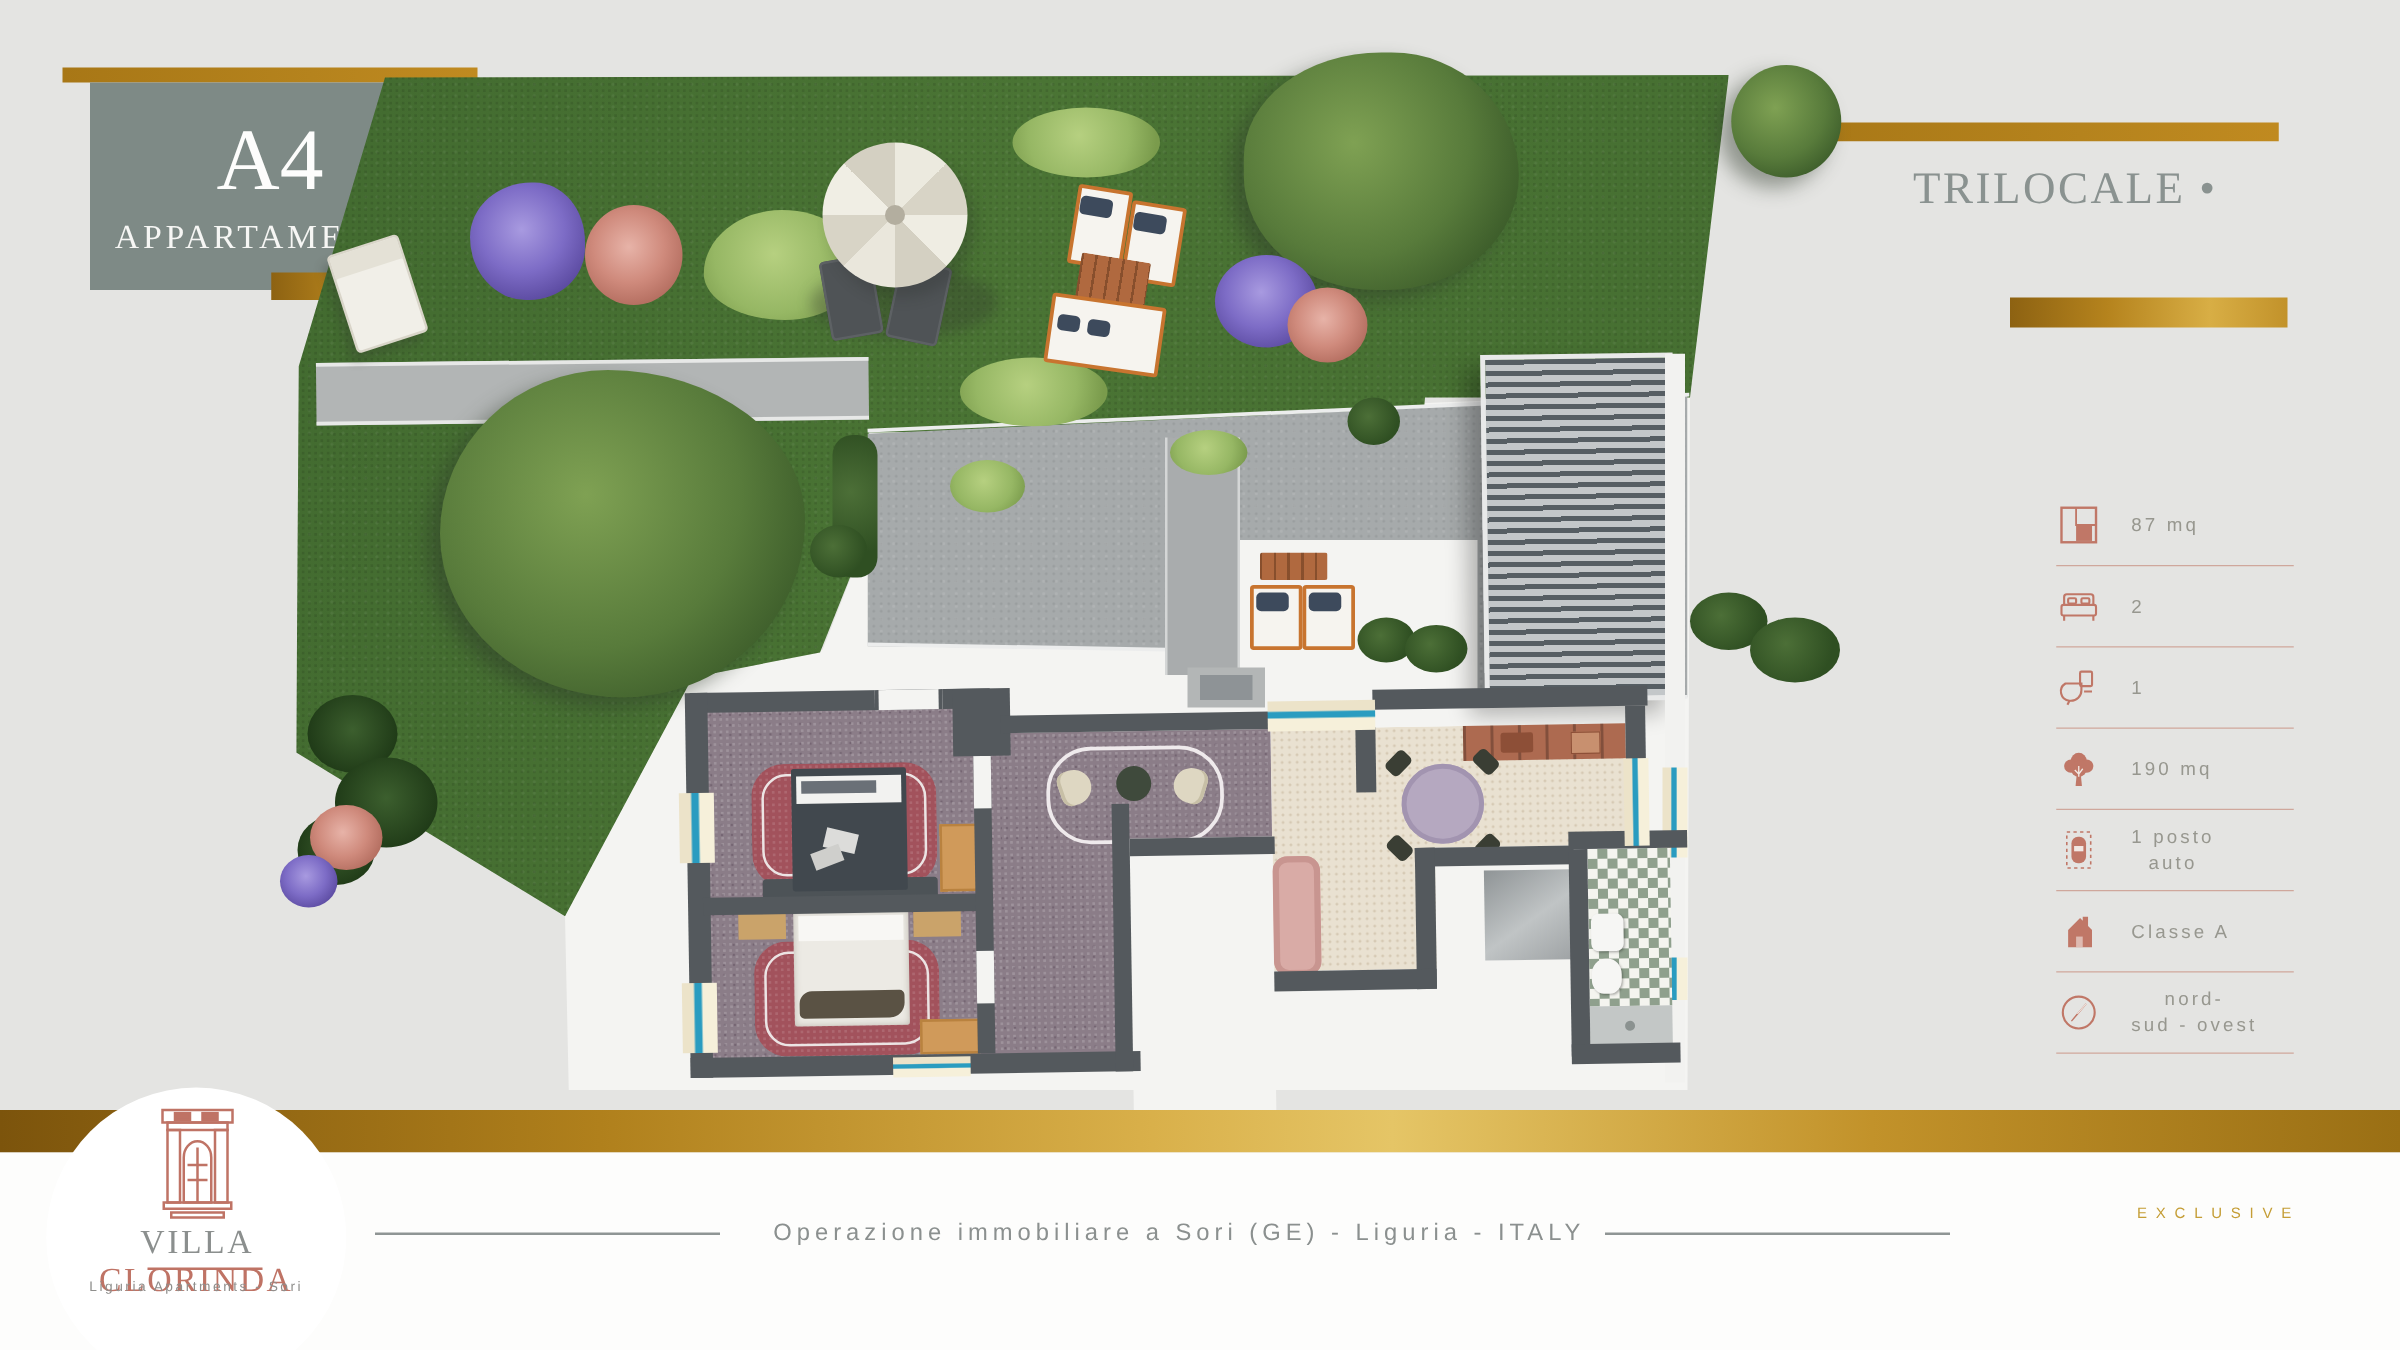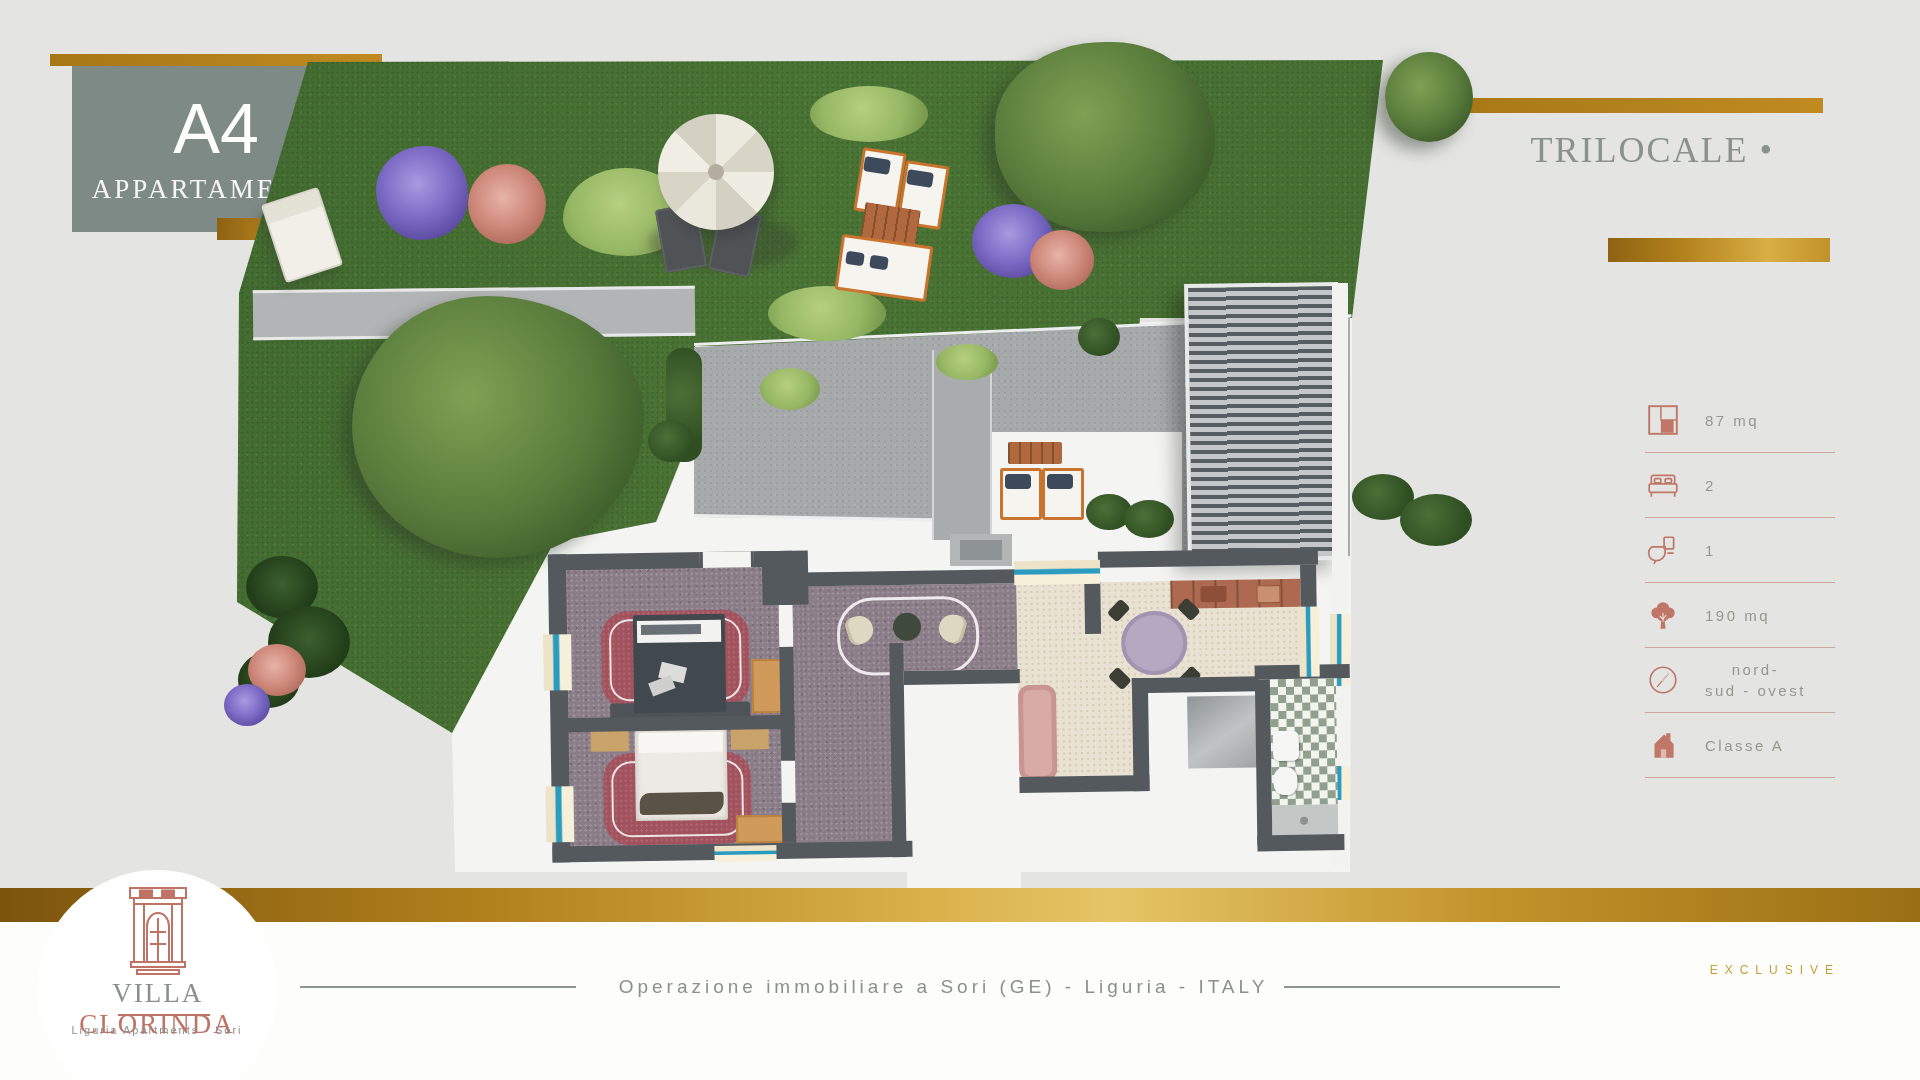--- a/index.html
+++ b/index.html
@@ -4,21 +4,21 @@
 <style>
   html,body{margin:0;padding:0;background:#cfcfcf;}
   .stage{position:relative;width:1920px;height:1080px;background:#e4e4e2;overflow:hidden;
          font-family:"Liberation Sans",sans-serif;}
   .ab{position:absolute;display:block;}
   i.ab{font-style:normal;}
 
   
   .unit-box{position:absolute;left:72px;top:66px;width:288px;height:166px;background:#7e8a86;
             display:flex;flex-direction:column;align-items:center;justify-content:center;}
-  .unit-big{font-family:Liberation Sans, sans-serif;font-size:70px;color:#fdfdfc;line-height:1;}
+  .unit-big{font-family:Liberation Serif, serif;font-size:70px;color:#fdfdfc;line-height:1;}
   .unit-sub{font-family:"Liberation Serif",serif;font-size:27px;color:#f6f6f4;letter-spacing:3px;margin-top:10px;}
   .type-block{position:absolute;right:146px;top:128px;text-align:center;
               font-family:"Liberation Serif",serif;color:#8a9290;font-size:36px;letter-spacing:2px;line-height:1.25;}
   .goldbar{position:absolute;background:linear-gradient(90deg,#8d6212,#b5831d 35%,#d8ae45 72%,#c2922a);}
   .goldbar.flat{background:linear-gradient(90deg,#a87716,#b5831d 60%,#c08a20);}
 
   
   .spec-list{position:absolute;left:1645px;top:388px;width:190px;text-align:center;}
   .spec-row{display:flex;align-items:center;gap:24px;min-height:60px;border-bottom:1px solid #cfa79c;padding:2px 0;}
   .spec-icon{width:36px;height:36px;flex:none;display:flex;align-items:center;justify-content:center;}
@@ -294,41 +294,52 @@
               <circle cx="22" cy="14" r="5"></circle>
               <circle cx="16" cy="16" r="6"></circle>
               <path d="M14.6 19 h2.8 l1 10 h-4.8 z"></path>
             </g>
             <path d="M16 14 v8 M13 17 l3 3 M19 16 l-3 4" stroke="#f1e7e2" stroke-width="1"></path>
           </svg>
       </span>
       <span class="spec-label">190 mq</span>
     </div>
 
+    <div class="spec-row">
+      <span class="spec-icon">
+        <svg width="34" height="34" viewBox="0 0 32 32">
+            <rect x="7" y="2.5" width="18" height="27" fill="none" stroke="#c07767" stroke-width="1.2" stroke-dasharray="2.5 2.5"></rect>
+            <rect x="10.5" y="6" width="11" height="20" rx="5" fill="#c07767"></rect>
+            <rect x="12.5" y="13" width="7" height="4" fill="#f1e7e2"></rect>
+          </svg>
+      </span>
+      <span class="spec-label">1 posto
+auto</span>
+    </div>
+
+    <div class="spec-row">
+      <span class="spec-icon">
+        <svg width="34" height="34" viewBox="0 0 32 32">
+            <path d="M8 15 L17 6 L19 8 L19 5 L23 5 L23 12 L26 15 L26 28 L8 28 Z" fill="#c07767"></path>
+            <rect x="14" y="20" width="5" height="8" fill="#f1e7e2" opacity="0.6"></rect>
+          </svg>
+      </span>
+      <span class="spec-label">Classe A</span>
+    </div>
 
     <div class="spec-row">
       <span class="spec-icon">
         <svg width="34" height="34" viewBox="0 0 32 32">
             <circle cx="16" cy="16" r="12" fill="none" stroke="#c07767" stroke-width="1.6"></circle>
             <path d="M21.5 9.5 L17 15 L10.5 22.5 L15 17 Z" fill="#c07767" stroke="#c07767" stroke-width="1"></path>
             <path d="M21.5 9.5 L15 17" stroke="#f1e7e2" stroke-width="0.8"></path>
           </svg>
       </span>
       <span class="spec-label">nord-
 sud - ovest</span>
-    </div>
-
-    <div class="spec-row">
-      <span class="spec-icon">
-        <svg width="34" height="34" viewBox="0 0 32 32">
-            <path d="M8 15 L17 6 L19 8 L19 5 L23 5 L23 12 L26 15 L26 28 L8 28 Z" fill="#c07767"></path>
-            <rect x="14" y="20" width="5" height="8" fill="#f1e7e2" opacity="0.6"></rect>
-          </svg>
-      </span>
-      <span class="spec-label">Classe A</span>
     </div>
   </div>
 
   <div class="gold-band"></div>
   <div class="footer-white"></div>
   <div class="logo-circle"></div>
 
   <div class="ab" style="left:118px;top:884px;width:80px;height:92px;">
     <svg width="80" height="92" viewBox="0 0 80 92" fill="none" stroke="#bf7365" stroke-width="2">
       <rect x="12" y="4" width="56" height="10"></rect>

